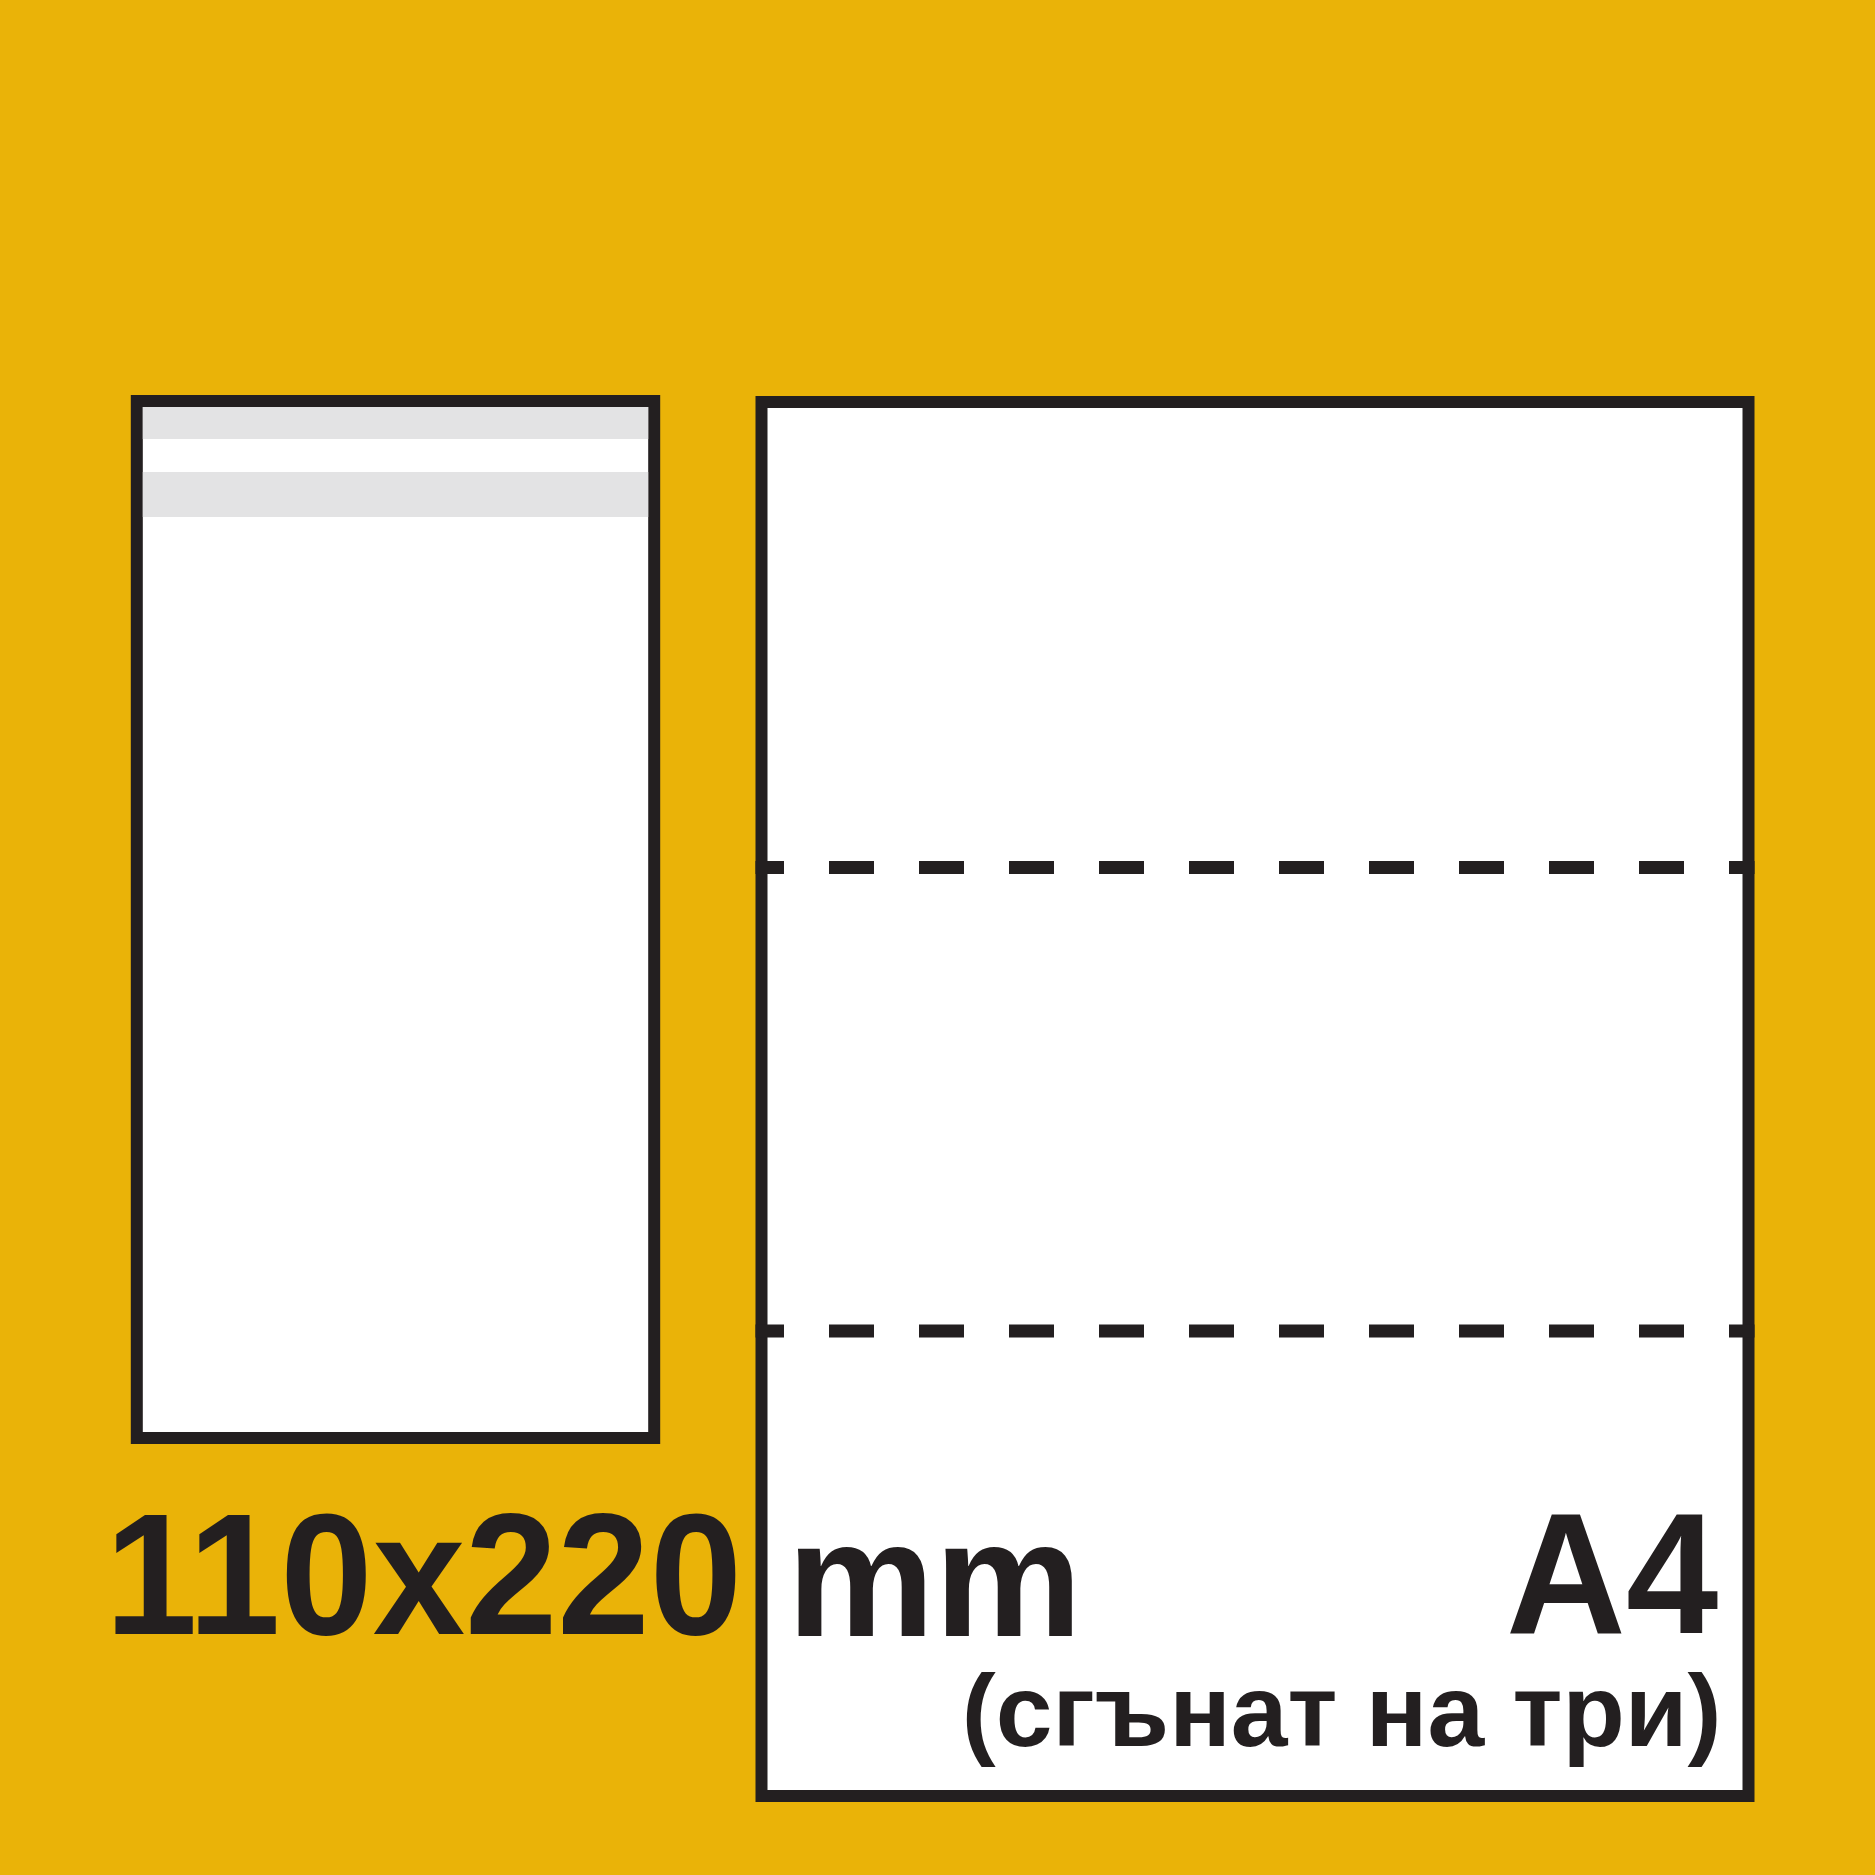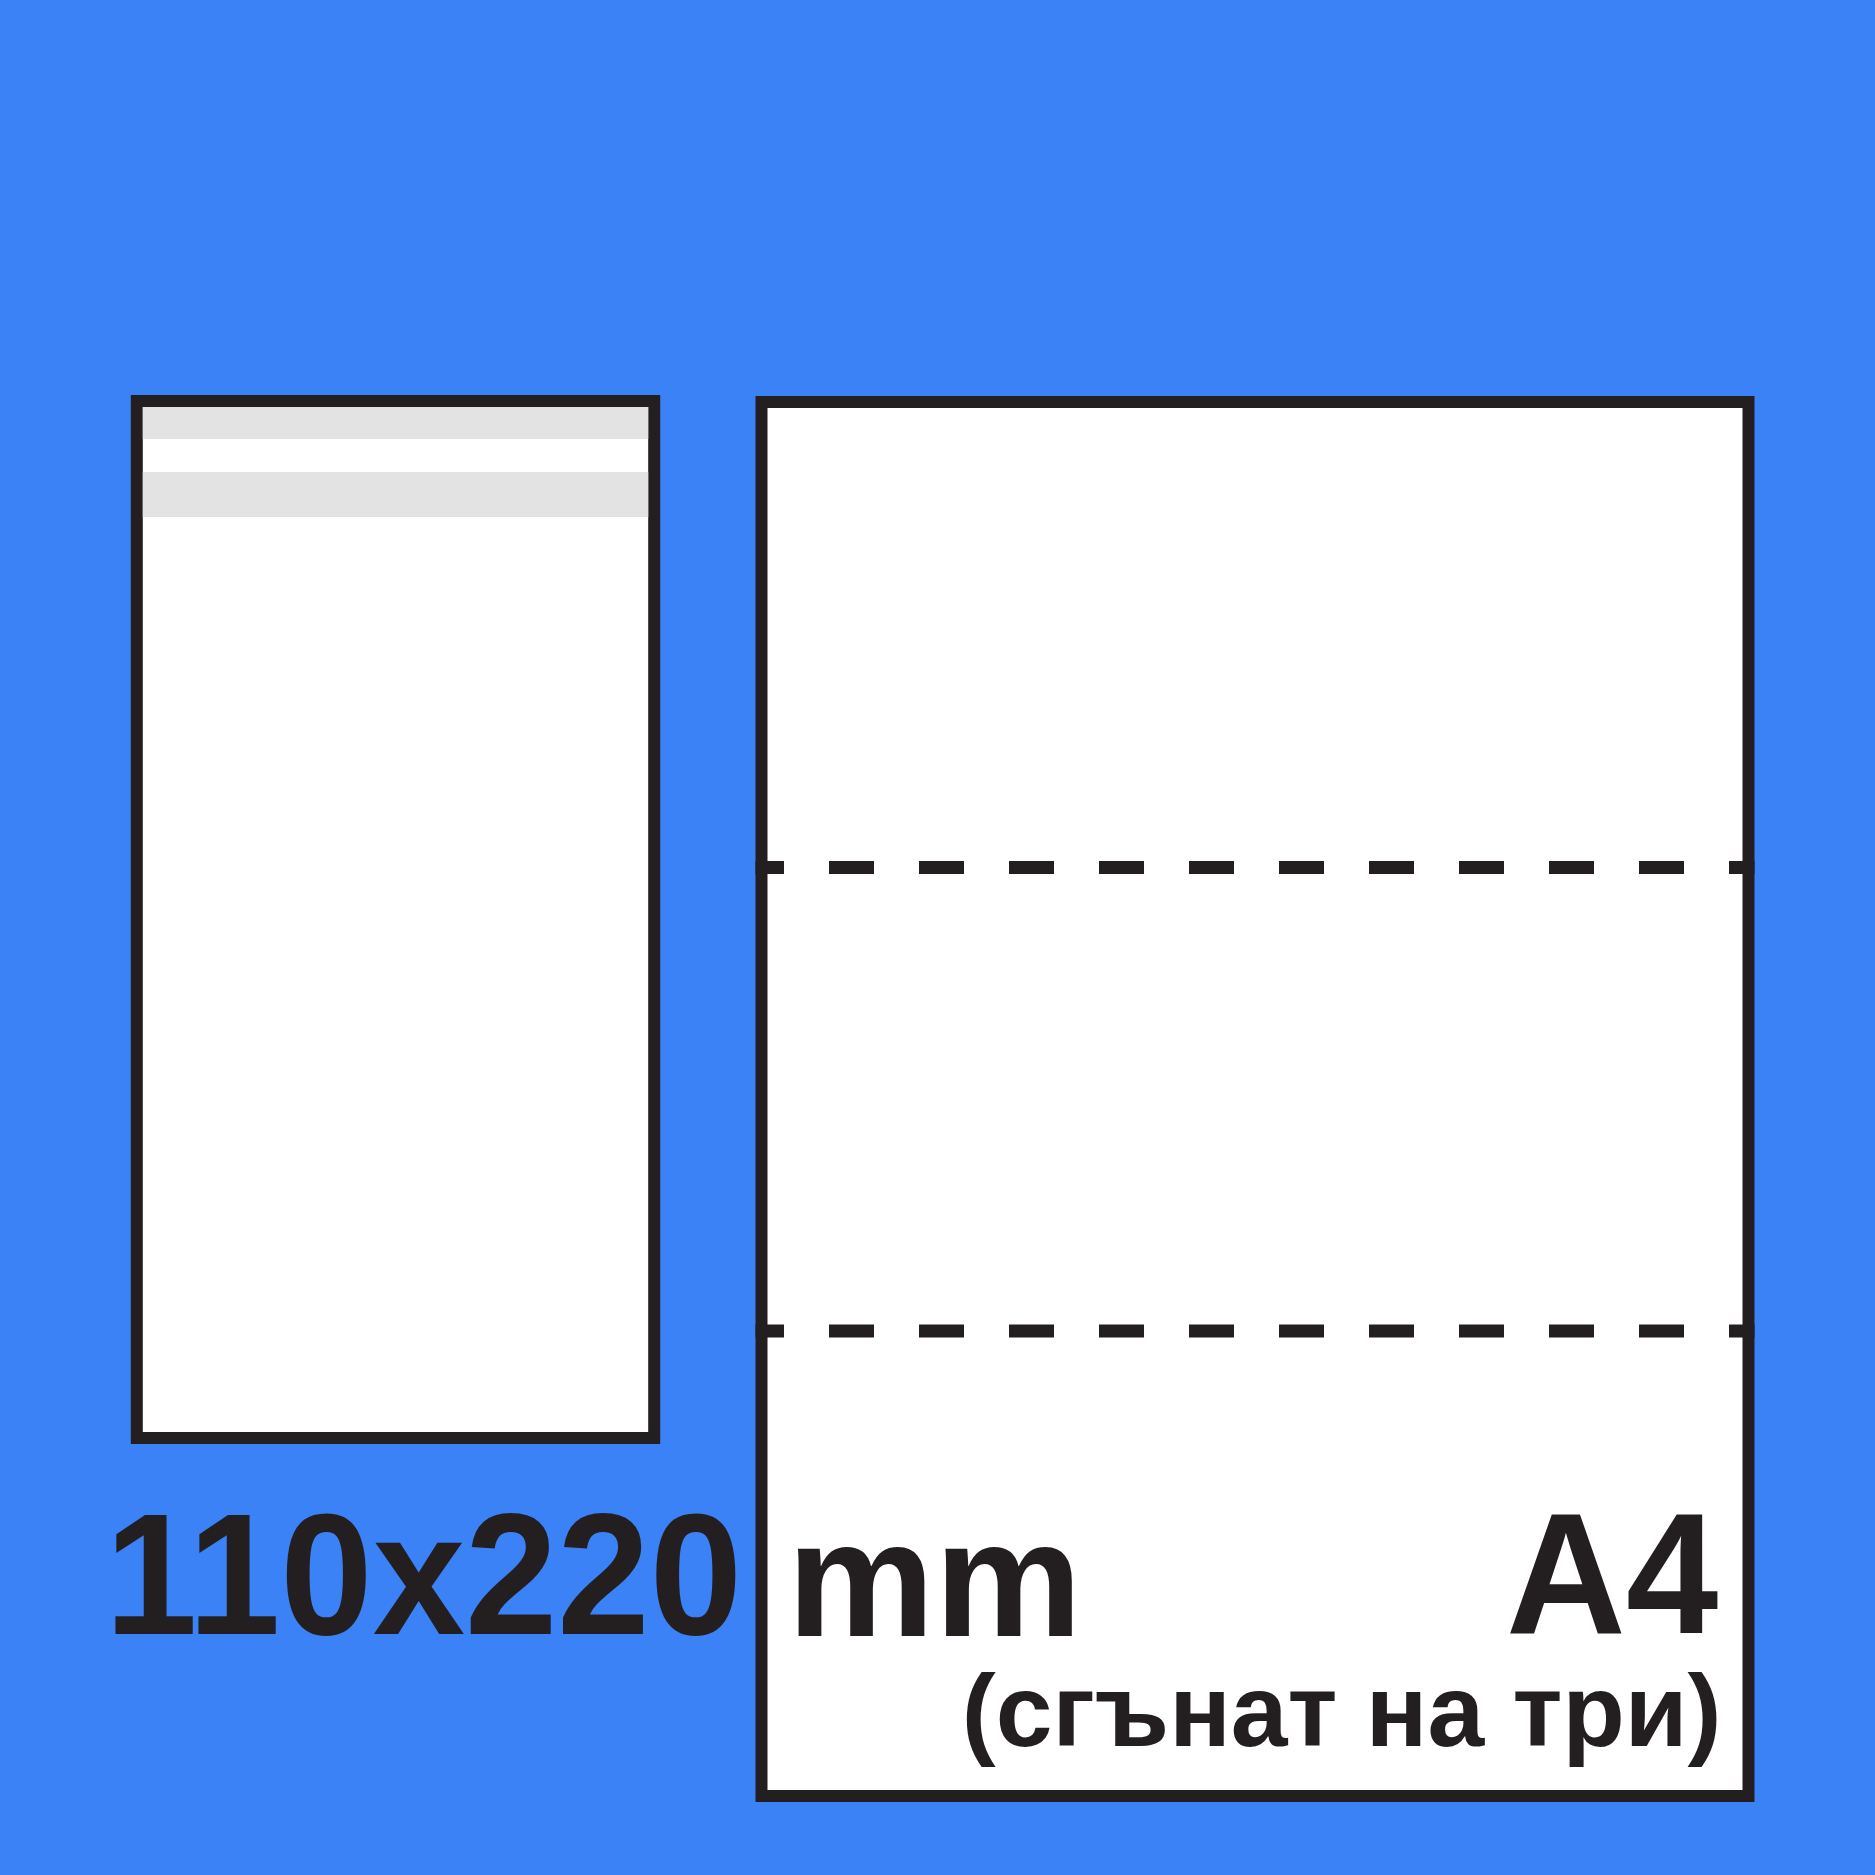--- a/index.html
+++ b/index.html
@@ -1,16 +1,16 @@
 <!DOCTYPE html>
 <html><head>
 <meta charset="utf-8">
 <style>
   html,body{margin:0;padding:0;background:#ffffff;}
-  #page{position:relative;width:1875px;height:1875px;background:#3b82f6;overflow:hidden;}
+  #page{position:relative;width:1875px;height:1875px;background:#eab308;overflow:hidden;}
   svg{position:absolute;left:0;top:0;}
 </style>
 </head>
 <body>
 <div id="page">
 <svg width="1875" height="1875" viewBox="0 0 1875 1875">
 
   <rect x="136.8" y="401" width="517.4" height="1037" fill="#ffffff" stroke="#231f20" stroke-width="12"></rect>
   <rect x="142.8" y="407" width="505.4" height="32" fill="#e3e3e4"></rect>
   <rect x="142.8" y="472" width="505.4" height="45" fill="#e3e3e4"></rect>

